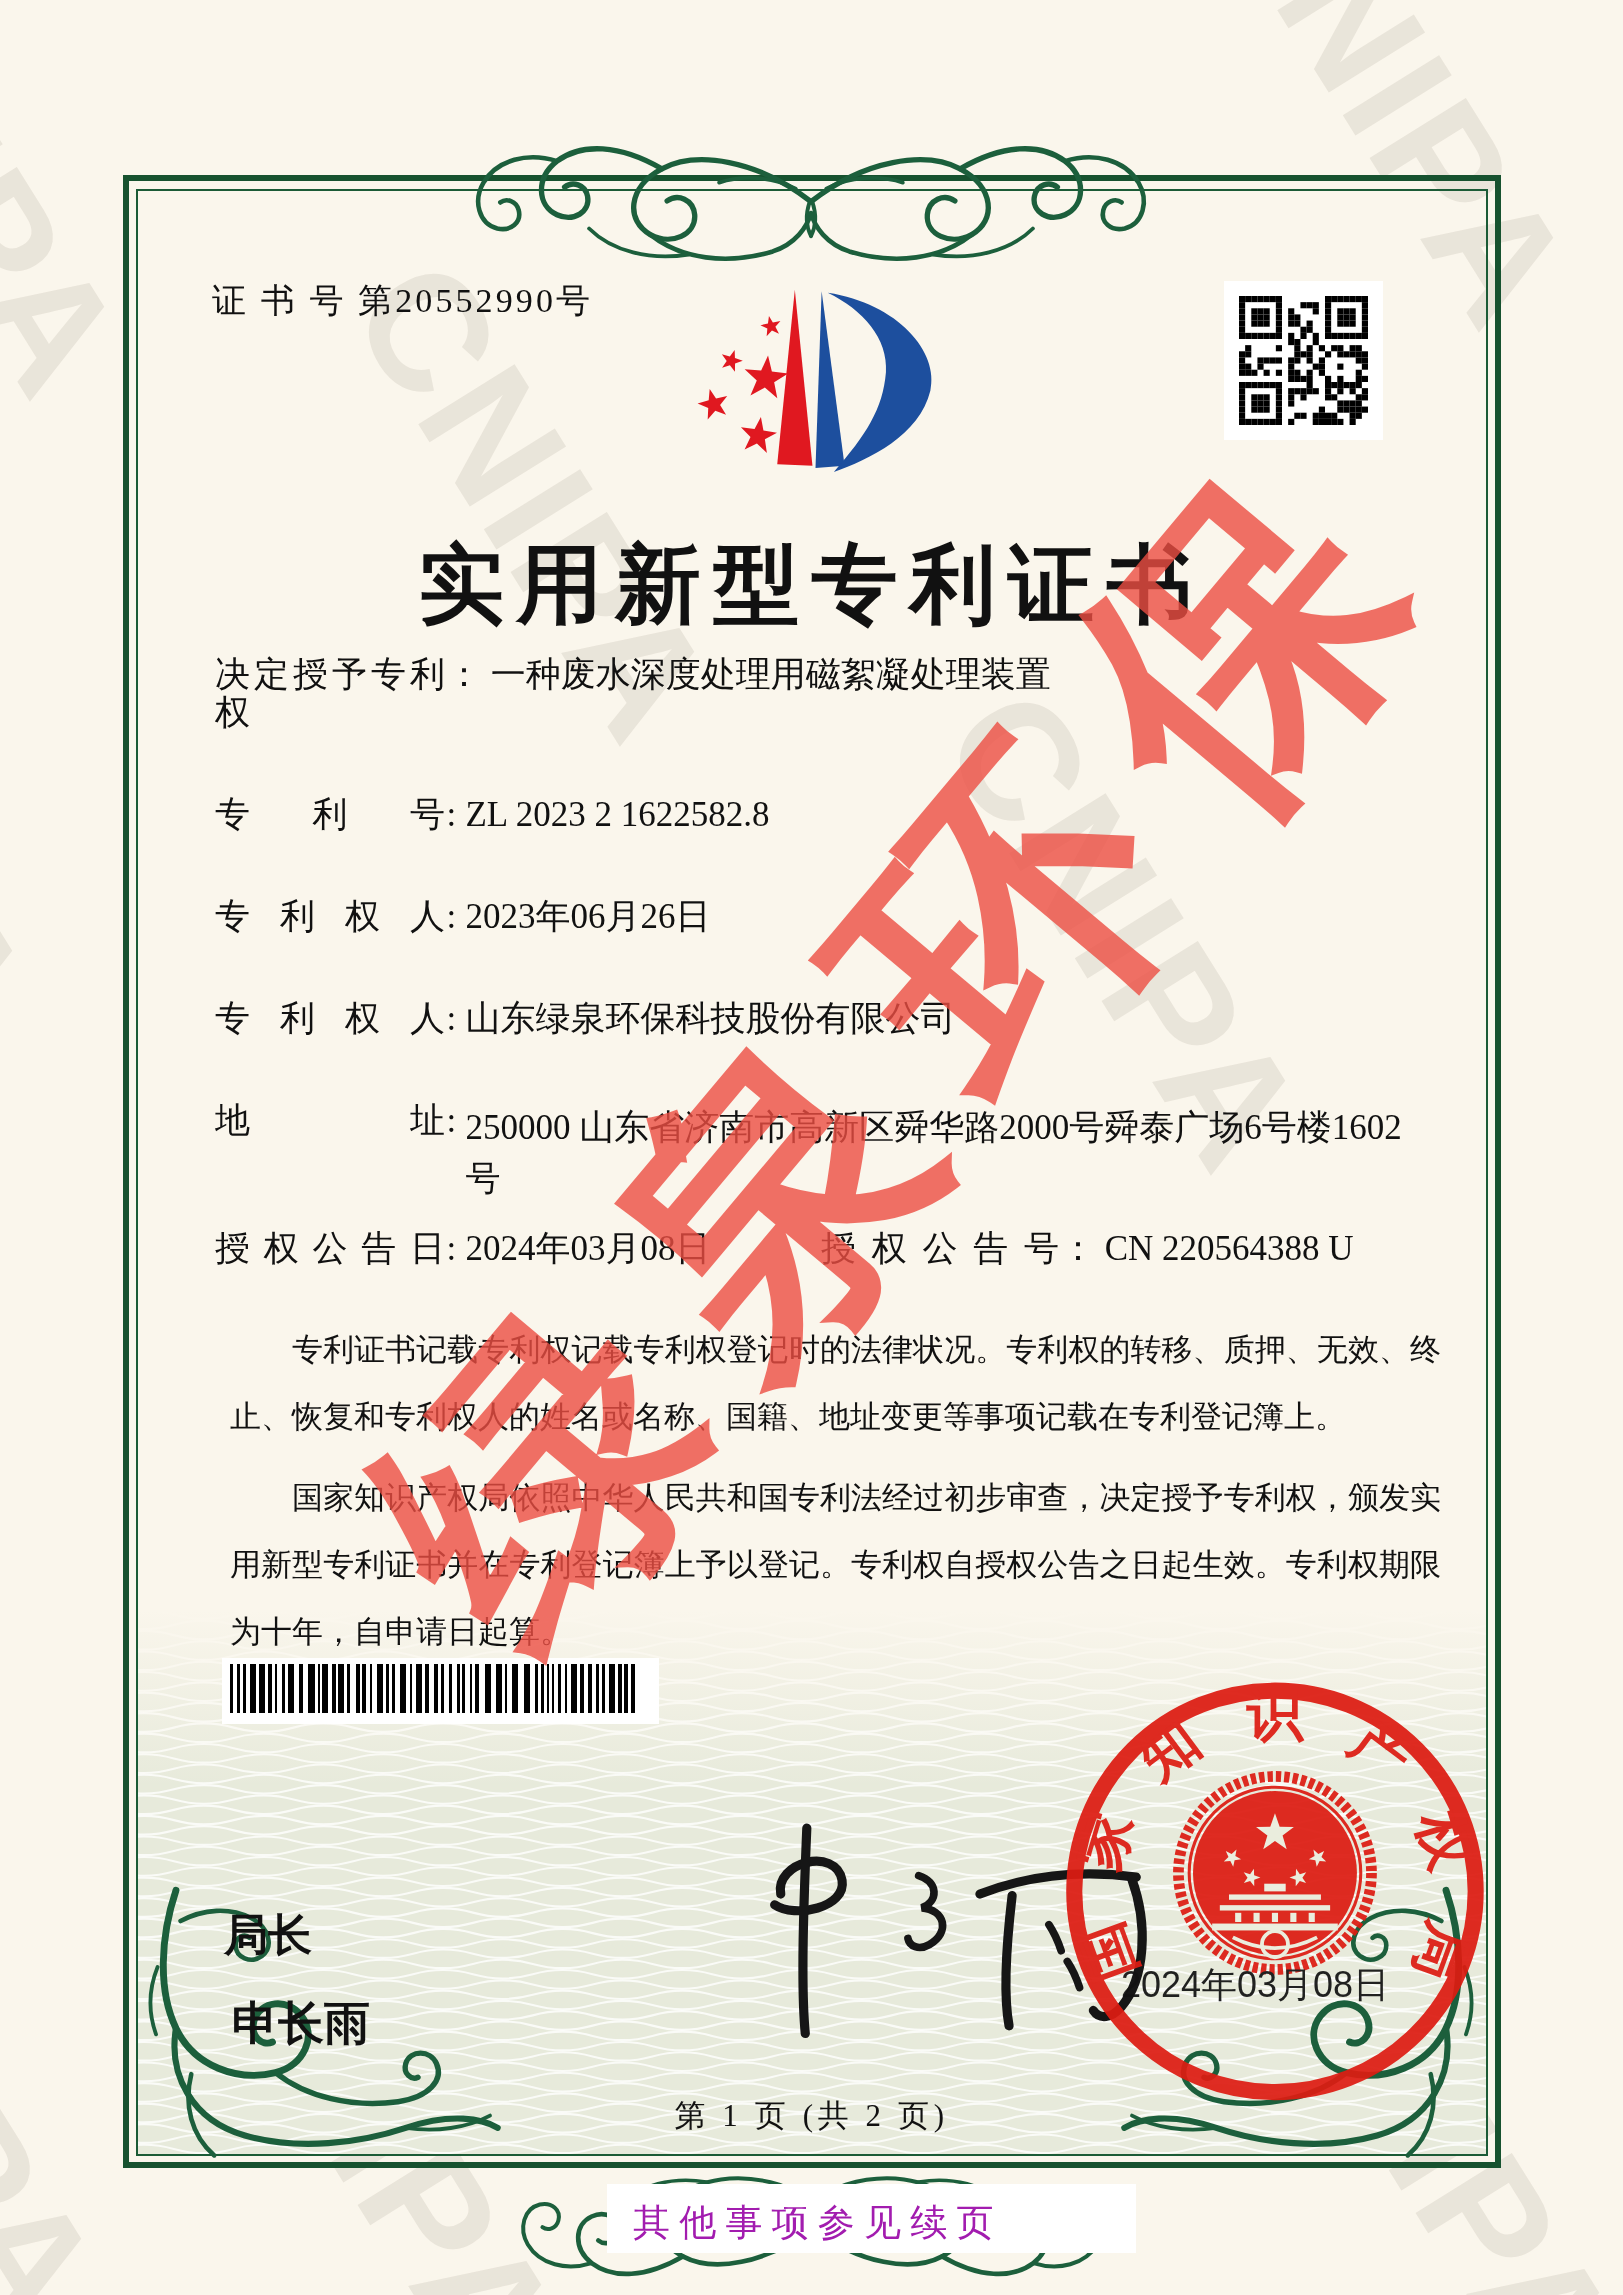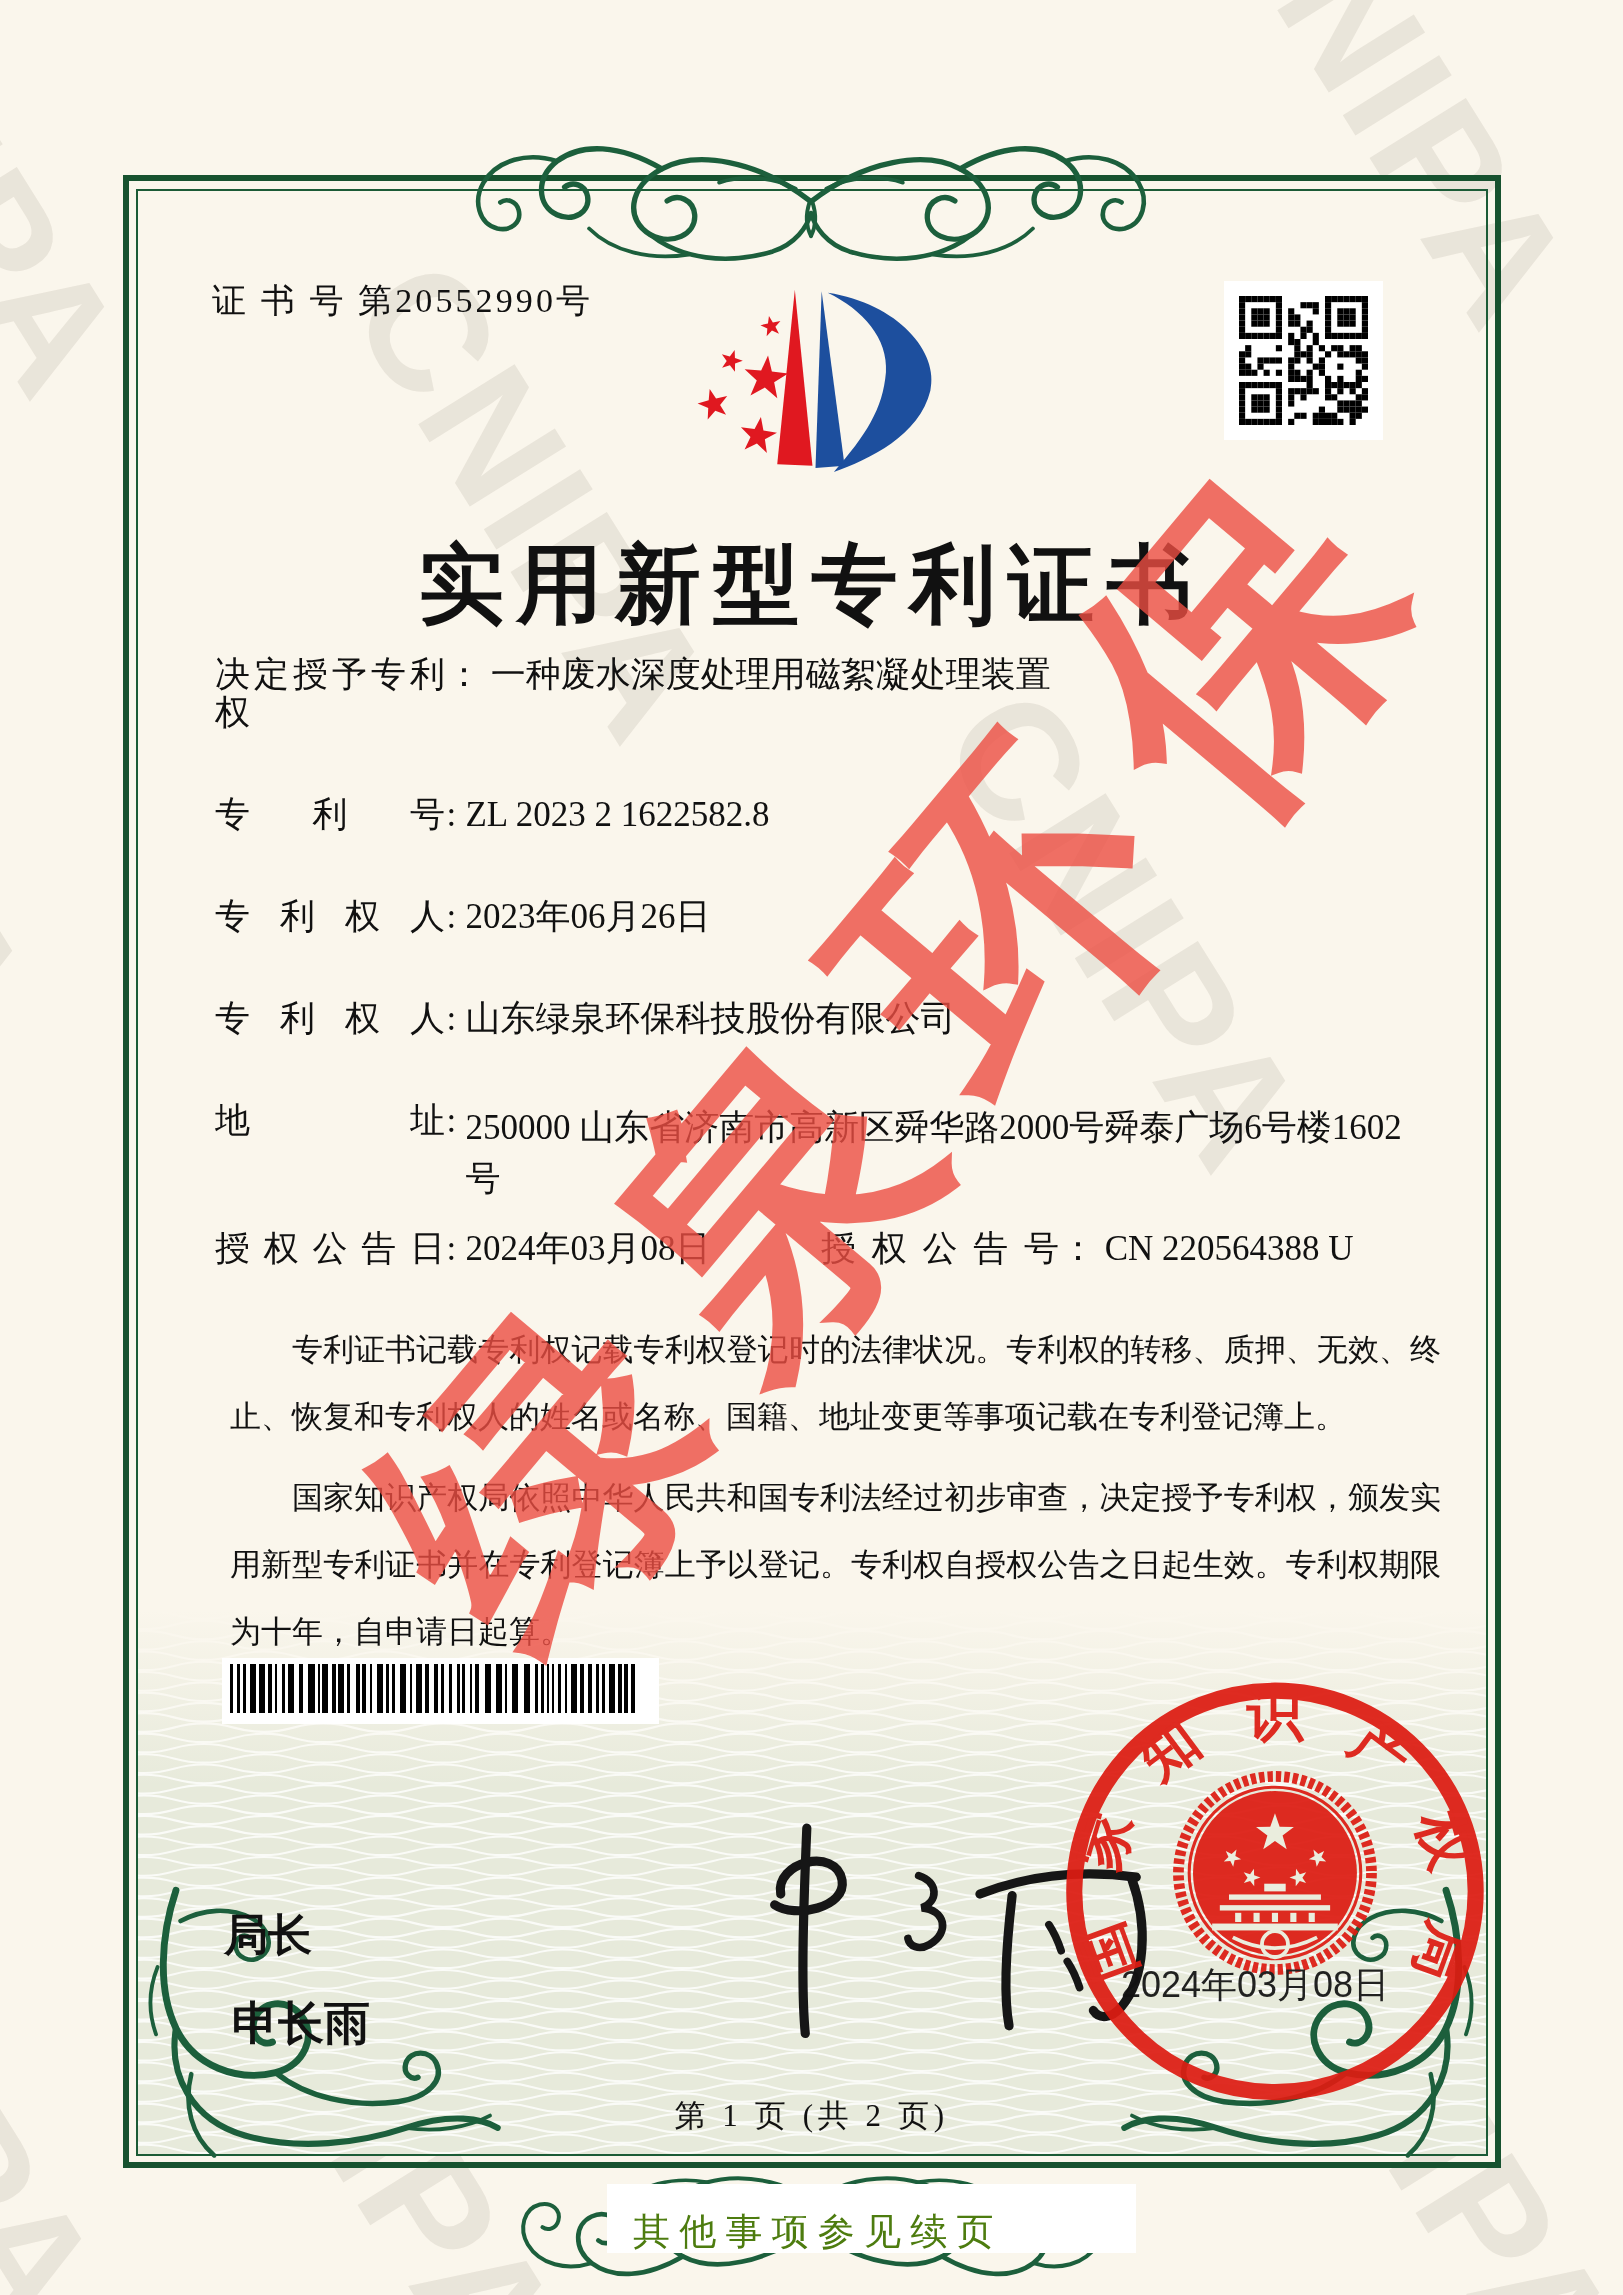--- a/index.html
+++ b/index.html
@@ -52,21 +52,21 @@
   #signature{left:721px;top:1802px;z-index:11;}
   #seal{left:1062px;top:1675px;z-index:12;}
   
   #red-wm{position:absolute;left:199px;top:905px;width:1380px;text-align:center;
           font-size:307px;font-weight:bold;letter-spacing:54px;color:rgba(236,78,66,0.80);
           transform:rotate(-50deg);transform-origin:center;z-index:20;pointer-events:none;
           white-space:nowrap;line-height:322px;}
   
   #page-footer{left:0;top:2095px;width:1623px;text-align:center;font-size:31px;z-index:10;letter-spacing:4.6px;}
   #note-box{left:607px;top:2184px;width:529px;height:69px;background:#ffffff;z-index:10;}
-  #note-text{position:absolute;left:26px;top:23px;font-size:37px;letter-spacing:9.2px;color:#4d7c0f;}
+  #note-text{position:absolute;left:26px;top:14px;font-size:37px;letter-spacing:9.2px;color:#a21caf;}
 </style>
 </head>
 <body>
 
 <svg width="0" height="0" style="position:absolute">
   <defs>
     <g id="curlHalf" fill="none" stroke="#1c5f3c" stroke-width="7" stroke-linecap="round">
       <path d="M450,95 C380,40 300,28 255,52 C210,76 208,120 240,138 C268,153 300,138 298,112 C296,92 276,84 262,94"></path>
       <path d="M255,52 C200,20 150,18 118,42 C90,64 92,100 118,112 C140,122 162,108 158,88 C155,72 138,68 128,76"></path>
       <path d="M240,138 C280,170 340,178 400,160 C430,150 445,128 450,110" stroke-width="6"></path>

